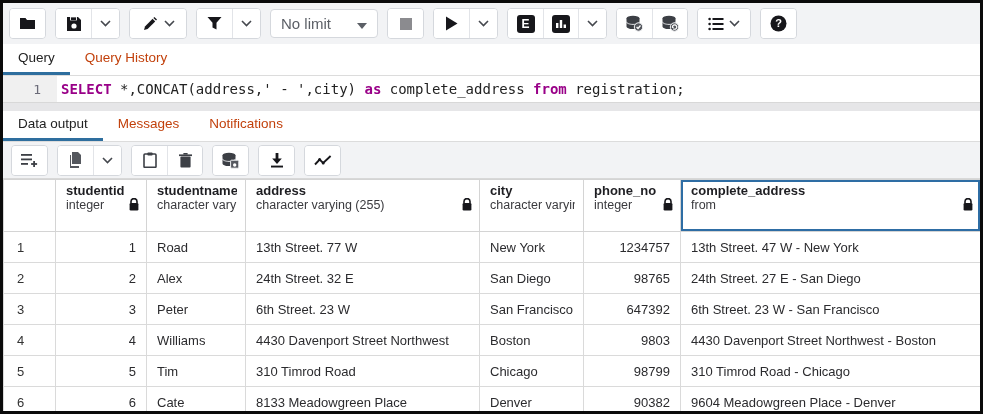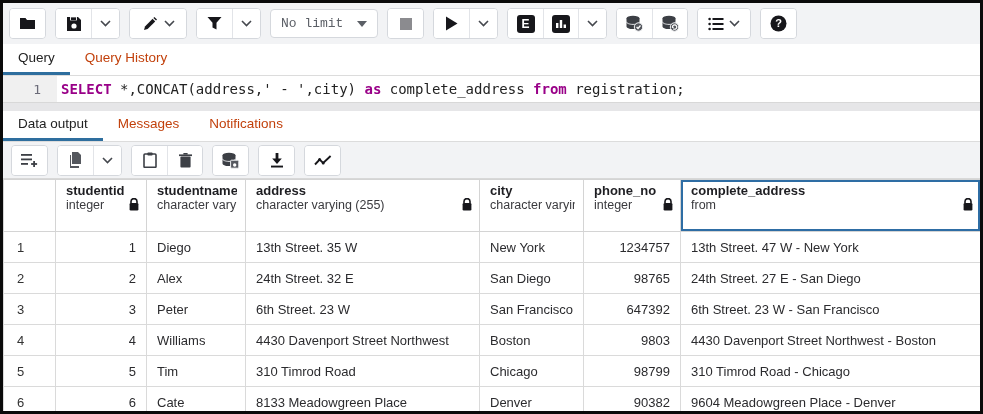--- a/index.html
+++ b/index.html
@@ -6,21 +6,21 @@
   body { width: 983px; height: 414px; font-family: "Liberation Sans", sans-serif; background:#000; }
   .frame { width: 983px; height: 414px; border: 3px solid #0a0a0a; background: #fff; display: flex; flex-direction: column; overflow: hidden; }
 
   
   .toolbar-top { height: 41px; background: #f2f3f5; display: flex; align-items: center; padding: 0 6px; gap: 9px; flex: 0 0 auto; }
   .btn-group { display: flex; border: 1px solid #d5d8dd; border-radius: 4px; overflow: hidden; background:#fff; }
   .btn { height: 29px; min-width: 35px; padding: 0 7px; display: flex; align-items: center; justify-content: center; background: #fff; border: none; cursor: pointer; color:#1c1c21; }
   .btn + .btn { border-left: 1px solid #e2e4e8; }
   .btn.narrow { min-width: 28px; }
   .btn svg { display:block; }
-  .limit-select { height: 29px; width: 108px; padding: 0 10px; display:flex; align-items:center; justify-content: space-between; background:#fff; border:1px solid #d5d8dd; border-radius:4px; color:#5b5f66; font-size:13px; cursor:pointer;font-family:Liberation Mono, monospace; }
+  .limit-select { height: 29px; width: 108px; padding: 0 10px; display:flex; align-items:center; justify-content: space-between; background:#fff; border:1px solid #d5d8dd; border-radius:4px; color:#5b5f66; font-size:15px; cursor:pointer; }
   .icon-badge { background:#17171b; color:#fff; border-radius:3px; width:18px; height:18px; display:flex; align-items:center; justify-content:center; font-weight:bold; font-size:12px; }
 
   
   .tabrow { background:#fff; display:flex; align-items:flex-end; border-bottom:1px solid #dcdcdc; flex:0 0 auto; }
   .tabrow.query-tabs { height: 32px; }
   .tabrow.output-tabs { height: 31px; }
   .tab { padding: 6px 15px 7px 15px; font-size: 13.5px; color:#c2410c; cursor:pointer; border-bottom: 3px solid transparent; }
   .tab.active { color:#222; border-bottom-color:#2e6e9e;margin-top:28px; }
 
   
@@ -382,22 +382,22 @@
                   <path d="M2 5V3.6a3 3 0 0 1 6 0V5" stroke="#17171b" stroke-width="1.6" fill="none"></path>
                   <rect x="0.6" y="5" width="8.8" height="7.4" rx="1.2" fill="#17171b"></rect>
                 </svg></span>
             </th>
           </tr>
         </thead>
       <tbody id="grid-body">
           <tr>
             <td class="rownum">1</td>
             <td class="cell num">1</td>
-            <td class="cell">Diego</td>
-            <td class="cell">13th Street. 35 W</td>
+            <td class="cell">Road</td>
+            <td class="cell">13th Street. 77 W</td>
             <td class="cell">New York</td>
             <td class="cell num">1234757</td>
             <td class="cell">13th Street. 47 W - New York</td>
           </tr>
           <tr>
             <td class="rownum">2</td>
             <td class="cell num">2</td>
             <td class="cell">Alex</td>
             <td class="cell">24th Street. 32 E</td>
             <td class="cell">San Diego</td>

